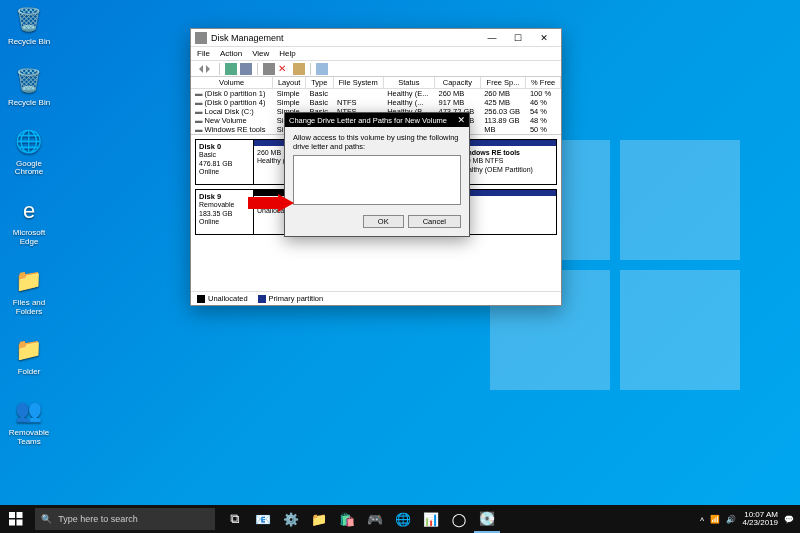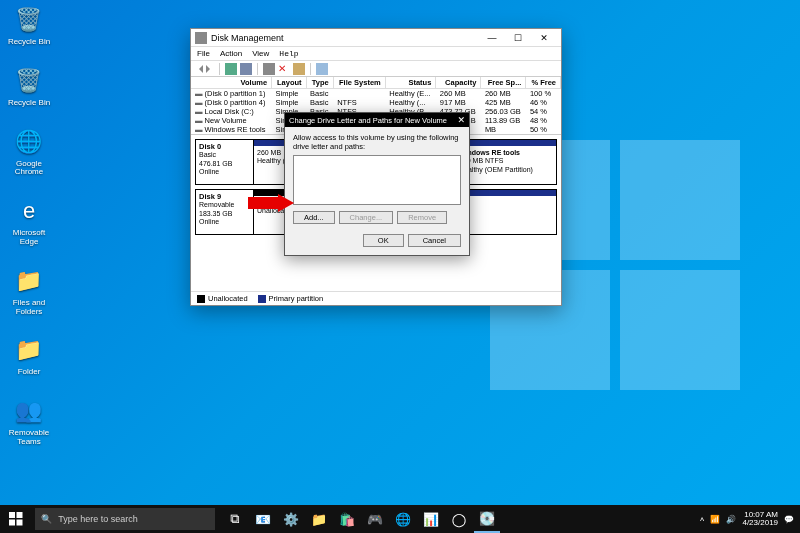--- a/index.html
+++ b/index.html
@@ -26,21 +26,21 @@
 .dm-title .ico { width: 12px; height: 12px; background: #888; margin-right: 4px; }
 .dm-title .txt { flex: 1; font-size: 9px; }
 .dm-title .wbtn { width: 26px; height: 14px; text-align: center; line-height: 14px; font-size: 9px; cursor: pointer; }
 .dm-menu { height: 14px; display: flex; gap: 10px; padding: 0 6px; font-size: 8px; align-items: center; border-bottom: 1px solid #ddd; }
 .dm-tb { height: 16px; display: flex; gap: 3px; padding: 0 4px; align-items: center; border-bottom: 1px solid #ccc; }
 .dm-tb i { width: 12px; height: 12px; display: inline-block; cursor: pointer; }
 .tb-sep { width: 1px; height: 12px; background: #ccc; margin: 0 2px; }
 
 .dm-grid { border-bottom: 1px solid #ccc; }
 .dm-grid table { width: 100%; border-collapse: collapse; font-size: 7.5px; }
-.dm-grid th { text-align: right; padding: 1px 4px; border-right: 1px solid #ddd; background: #fff; border-bottom: 1px solid #ddd; font-weight: bold; }
+.dm-grid th { text-align: center; padding: 1px 4px; border-right: 1px solid #ddd; background: #fff; border-bottom: 1px solid #ddd; font-weight: normal; }
 .dm-grid td { padding: 0 4px; white-space: nowrap; }
 .dm-grid td:first-child::before { content: "▬ "; color: #666; }
 
 .dm-disks { padding: 0; }
 .disk-row { display: flex; border: 1px solid #000; margin: 4px; height: 46px; }
 .disk-info { width: 58px; border-right: 1px solid #000; padding: 2px 3px; font-size: 7px; line-height: 1.2; }
 .disk-info b { font-size: 7.5px; }
 .parts { flex: 1; display: flex; }
 .part { border-right: 1px solid #000; padding: 2px 3px; font-size: 7px; line-height: 1.2; position: relative; }
 .part:last-child { border-right: none; }
@@ -125,21 +125,21 @@
     <div class="ico"></div>
     <div class="txt">Disk Management</div>
     <div class="wbtn">—</div>
     <div class="wbtn">☐</div>
     <div class="wbtn">✕</div>
   </div>
   <div class="dm-menu" id="menu-bar">
       <span style="cursor: pointer;">File</span>
       <span style="cursor: pointer;">Action</span>
       <span style="cursor: pointer;">View</span>
-      <span style="cursor: pointer; font-family: Liberation Mono, monospace;">Help</span>
+      <span style="cursor: pointer;">Help</span>
     </div>
   <div class="dm-tb">
     <i style="border:4px solid transparent;border-right-color:#888;width:0;height:0"></i>
     <i style="border:4px solid transparent;border-left-color:#888;width:0;height:0"></i>
     <span class="tb-sep"></span>
     <i style="background:#5a8;"></i>
     <i style="background:#78a;"></i>
     <span class="tb-sep"></span>
     <i style="background:#888;"></i>
     <i style="color:#d22;font-style:normal;font-size:10px;line-height:12px;">✕</i>
@@ -266,25 +266,20 @@
 </div>
 
 <div class="dlg">
   <div class="dlg-title">
     <div class="txt">Change Drive Letter and Paths for New Volume</div>
     <div class="x">✕</div>
   </div>
   <div class="dlg-body">
     <div class="dlg-msg">Allow access to this volume by using the following drive letter and paths:</div>
     <div class="dlg-list"></div>
-    <div class="dlg-btns">
-      <button>Add...</button>
-      <button disabled="">Change...</button>
-      <button disabled="">Remove</button>
-    </div>
   </div>
   <div class="dlg-foot">
     <button>OK</button>
     <button>Cancel</button>
   </div>
 </div>
 
 <svg class="arrow" viewBox="0 0 46 18">
   <polygon points="0,3 30,3 30,0 46,9 30,18 30,15 0,15" fill="#e60000"></polygon>
 </svg>

